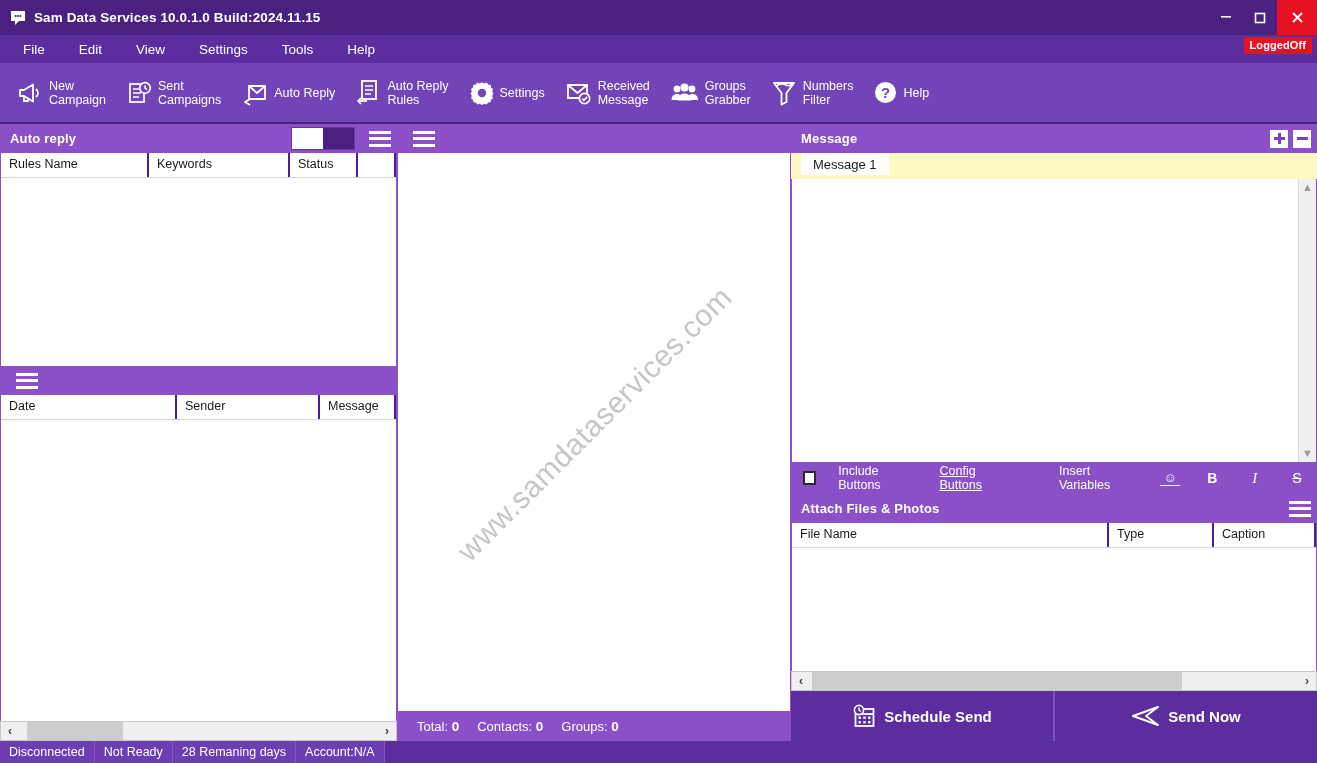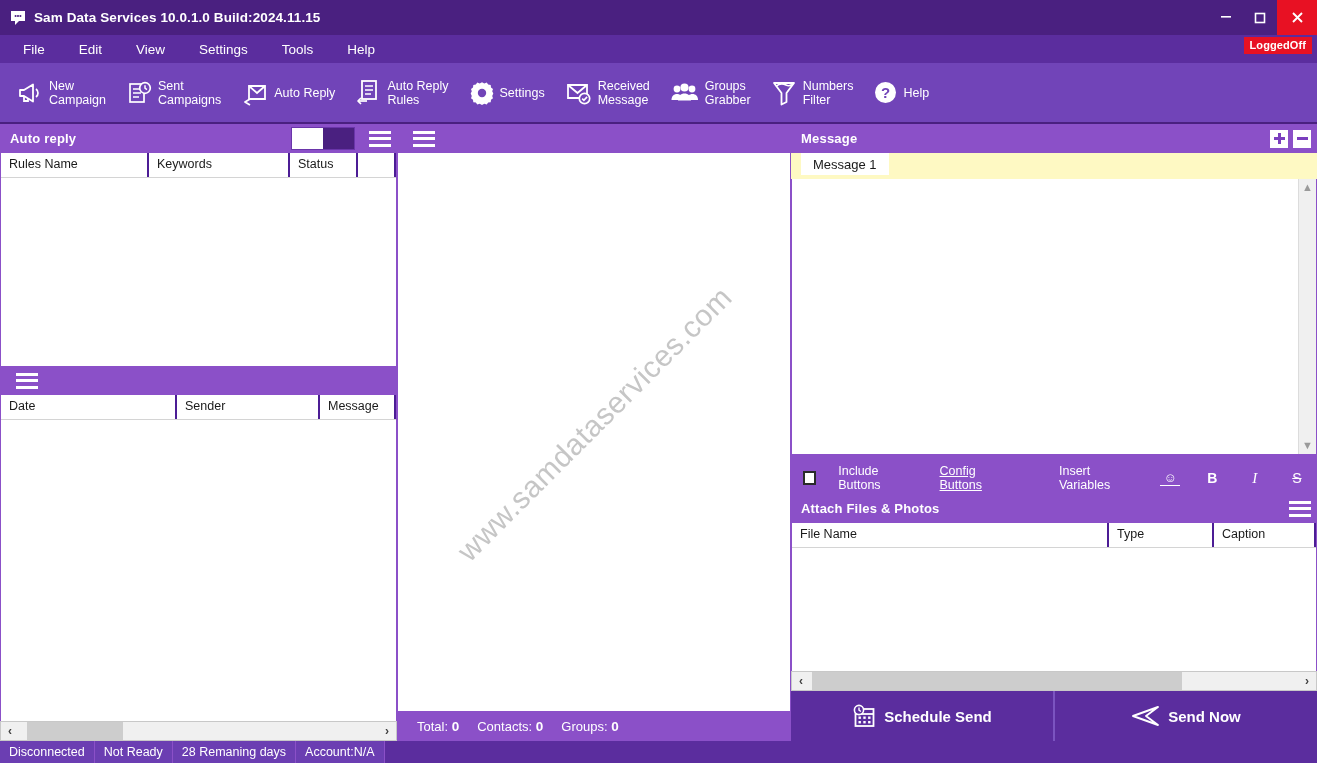--- a/index.html
+++ b/index.html
@@ -196,21 +196,21 @@
   .msg-editor {
     background: #ffffff; flex: 1; display: flex;
     border-left: 1px solid #8B50C8; border-right: 1px solid #8B50C8;
     min-height: 0;
   }
   .msg-text { flex: 1; background: #ffffff; }
 
   .fmt-bar {
     background: #8B50C8; height: 32px; flex: 0 0 32px;
     display: flex; align-items: center; color: #ffffff;
-    font-size: 12.5px; padding: 8px 10px 0 12px; gap: 22px;
+    font-size: 12.5px; padding: 0 10px 0 12px; gap: 22px;
   }
   .chk {
     width: 14px; height: 14px; background: #ffffff;
     border: 2px solid #2a2a2a; box-sizing: border-box;
   }
   .fmt-link { text-decoration: underline; color: #ffffff; }
   .fmt-spacer { flex: 1; }
   .fmt-icon { width: 22px; text-align: center; font-size: 15px; }
   .fmt-icon.bold { font-weight: bold; font-size: 14px; }
   .fmt-icon.italic { font-style: italic; font-family: "Liberation Serif", serif; font-size: 15px; }

